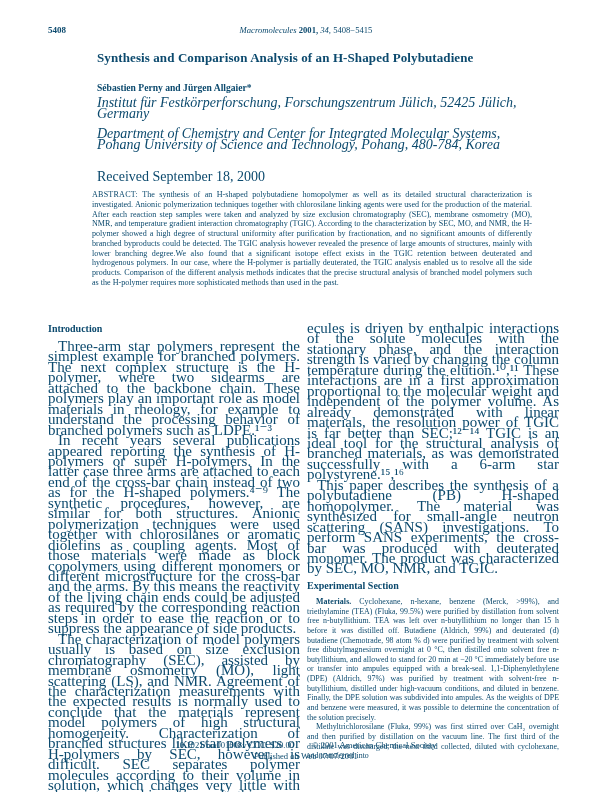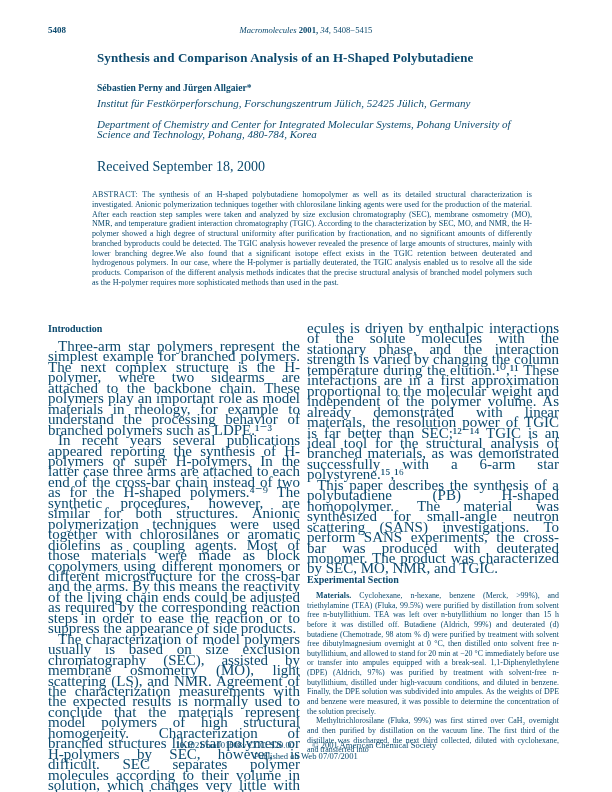--- a/index.html
+++ b/index.html
@@ -38,21 +38,21 @@
     position: absolute; top: 50px; left: 97px; width: 436px;
   }
   .article-title {
     font-size: 13px; font-weight: bold; letter-spacing: 0.1px;
     margin: 0 0 17px 0; line-height: 15px;
   }
   .author-names {
     font-size: 9.6px; font-weight: bold; margin: 0 0 5px 0; line-height: 11px;
   }
   .author-affiliation {
-    font-style: italic; font-size: 11px; line-height: 10.6px;
+    font-style: italic; font-size: 14px; line-height: 10.6px;
     margin: 0 0 10px 0;
   }
   .received {
     font-size: 14px; margin-top: 19px;
   }
 
   
   .abstract {
     position: absolute; top: 190px; left: 92px; width: 440px;
     font-size: 8.1px; line-height: 9.75px; text-align: justify;
@@ -61,21 +61,21 @@
 
   
   .columns {
     position: absolute; top: 323px; left: 48px; width: 520px;
     display: flex; gap: 7px;
   }
   .col { width: 252px; }
   .section-heading {
     font-size: 10px; font-weight: bold; margin: 0 0 7px 0;
   }
-  .section-heading.exp { margin-top: 0; margin-bottom: 6px; }
+  .section-heading.exp { margin-top: 6px; margin-bottom: 6px; }
   .body-par {
     font-size: 15px; line-height: 10.45px; text-align: justify;
     margin: 0; text-indent: 10px;
   }
   .body-par.no-indent { text-indent: 0; }
   .small-par {
     font-size: 7.9px; line-height: 9.65px; text-align: justify;
     margin: 0; text-indent: 9px;
   }
   .small-par b { letter-spacing: 0.1px; }

